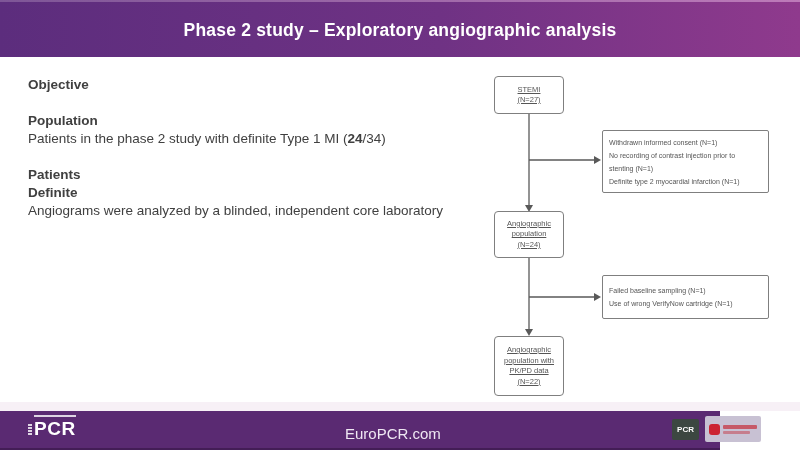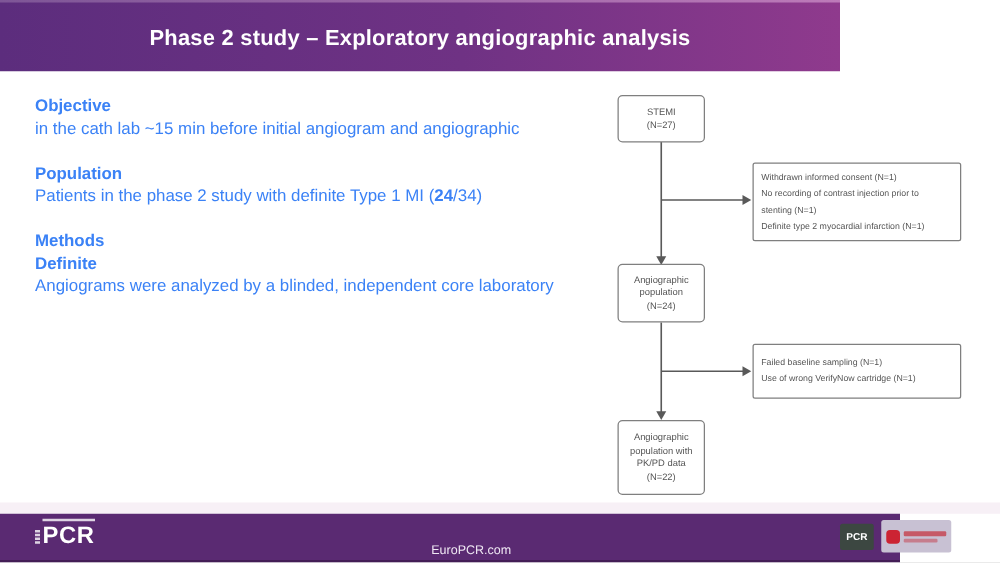--- a/index.html
+++ b/index.html
@@ -5,50 +5,51 @@
   * { box-sizing: border-box; }
   html,body { margin:0; padding:0; background:#d9d9d9; }
   .slide {
     position:relative; width:800px; height:450px; margin:0 auto;
     background:#ffffff; overflow:hidden;
     font-family:"Liberation Sans", sans-serif;
   }
 
   
   .titlebar {
-    position:absolute; top:0; left:0; width:672px; height:57px;
+    position:absolute; top:0; left:0; width:800px; height:57px;
     background:linear-gradient(90deg,#5c2d7d 0%, #6f3284 55%, #8f3a8d 100%);
     display:flex; align-items:center; justify-content:center;
   }
   .titlebar-highlight {
     position:absolute; top:0; left:0; right:0; height:2px;
     background:linear-gradient(90deg,#7e5697,#bd7ab9);
   }
   .slide-title {
     margin:0; padding-top:4px; color:#ffffff;
     font-size:17.5px; font-weight:bold; letter-spacing:.2px;
   }
 
   
   .text-col {
     position:absolute; left:28px; top:76px; width:462px;
-    font-size:13.5px; line-height:18px; color:#3b82f6;
+    font-size:13.5px; line-height:18px; color:#404040;
   }
   .text-col .h { margin:0; font-weight:bold; }
   .text-col .t { margin:0 0 18px 0; }
   .text-col .t.last { margin-bottom:16px; }
 
   
   .connectors { position:absolute; left:480px; top:60px; width:320px; height:350px; }
   .node {
     position:absolute; width:70px; background:#fff;
     border:1.3px solid #7f7f7f; border-radius:4px;
     color:#555555; font-size:7.5px; line-height:10.5px;
     display:flex; flex-direction:column; align-items:center; justify-content:center;
     text-align:center;
+    text-decoration:underline;
   }
   .n1 { left:494px; top:76px;  height:38px; }
   .n2 { left:494px; top:211px; height:47px; }
   .n3 { left:494px; top:336px; height:60px; }
   .sidebox {
     position:absolute; left:602px; width:167px; background:#fff;
     border:1px solid #7f7f7f; border-radius:2px;
     color:#555555; font-size:7px; line-height:13px; padding:0 6px;
     display:flex; flex-direction:column; justify-content:center;
   }
@@ -62,21 +63,21 @@
   }
   .footer {
     position:absolute; left:0; top:411px; width:720px; height:39px;
     background:#5a2a72; border-bottom:2px solid #431d56;
   }
   .logo-left { position:absolute; left:28px; top:4px; display:flex; gap:2px; align-items:flex-end; }
   .vbar-col { display:flex; flex-direction:column; gap:1.5px; margin-bottom:4px; }
   .vbar-col i { width:4px; height:1.5px; background:rgba(255,255,255,.8); display:block; }
   .logo-main .hbar { height:2px; background:rgba(255,255,255,.8); margin-bottom:1.5px; }
   .logo-word { color:#ffffff; font-weight:bold; font-size:19px; line-height:20px; letter-spacing:.5px; }
-  .footer-url { position:absolute; left:345px; top:24px; color:#efe7f3; font-size:10px; }
+  .footer-url { position:absolute; left:345px; top:14px; color:#efe7f3; font-size:15px; }
   .badge-dark {
     position:absolute; left:672px; top:8px; width:27px; height:21px;
     background:#3c4741; border-radius:2px; color:#ffffff;
     font-size:8px; font-weight:bold;
     display:flex; align-items:center; justify-content:center;
   }
   .badge-light {
     position:absolute; left:705px; top:5px; width:56px; height:26px;
     background:#c8c1d3; border-radius:2px;
     display:flex; align-items:center; gap:3px; padding:0 4px;
@@ -92,27 +93,26 @@
 <div class="slide">
 
   <header class="titlebar">
     <div class="titlebar-highlight"></div>
     <h1 class="slide-title">Phase 2 study – Exploratory angiographic analysis</h1>
   </header>
 
   <section class="text-col">
     <p class="h">Objective</p>
     <div class="t">
-      <div>in the cath lab ~15 min before initial angiogram and angiographic</div>
     </div>
 
     <p class="h">Population</p>
     <div class="t"><span>Patients in the phase 2 study with definite Type 1 MI (</span><b>24</b><span>/34)</span></div>
 
-    <p class="h">Methods</p>
+    <p class="h">Patients</p>
 
     <p class="h">Definite</p>
     <div class="t last">Angiograms were analyzed by a blinded, independent core laboratory</div>
   </section>
 
   <svg class="connectors" viewBox="0 0 320 350" xmlns="http://www.w3.org/2000/svg">
     <g stroke="#595959" stroke-width="1.3" fill="#595959">
 
       <line x1="49" y1="53" x2="49" y2="146"></line>
       <polygon points="45,145 53,145 49,152" stroke="none"></polygon>

